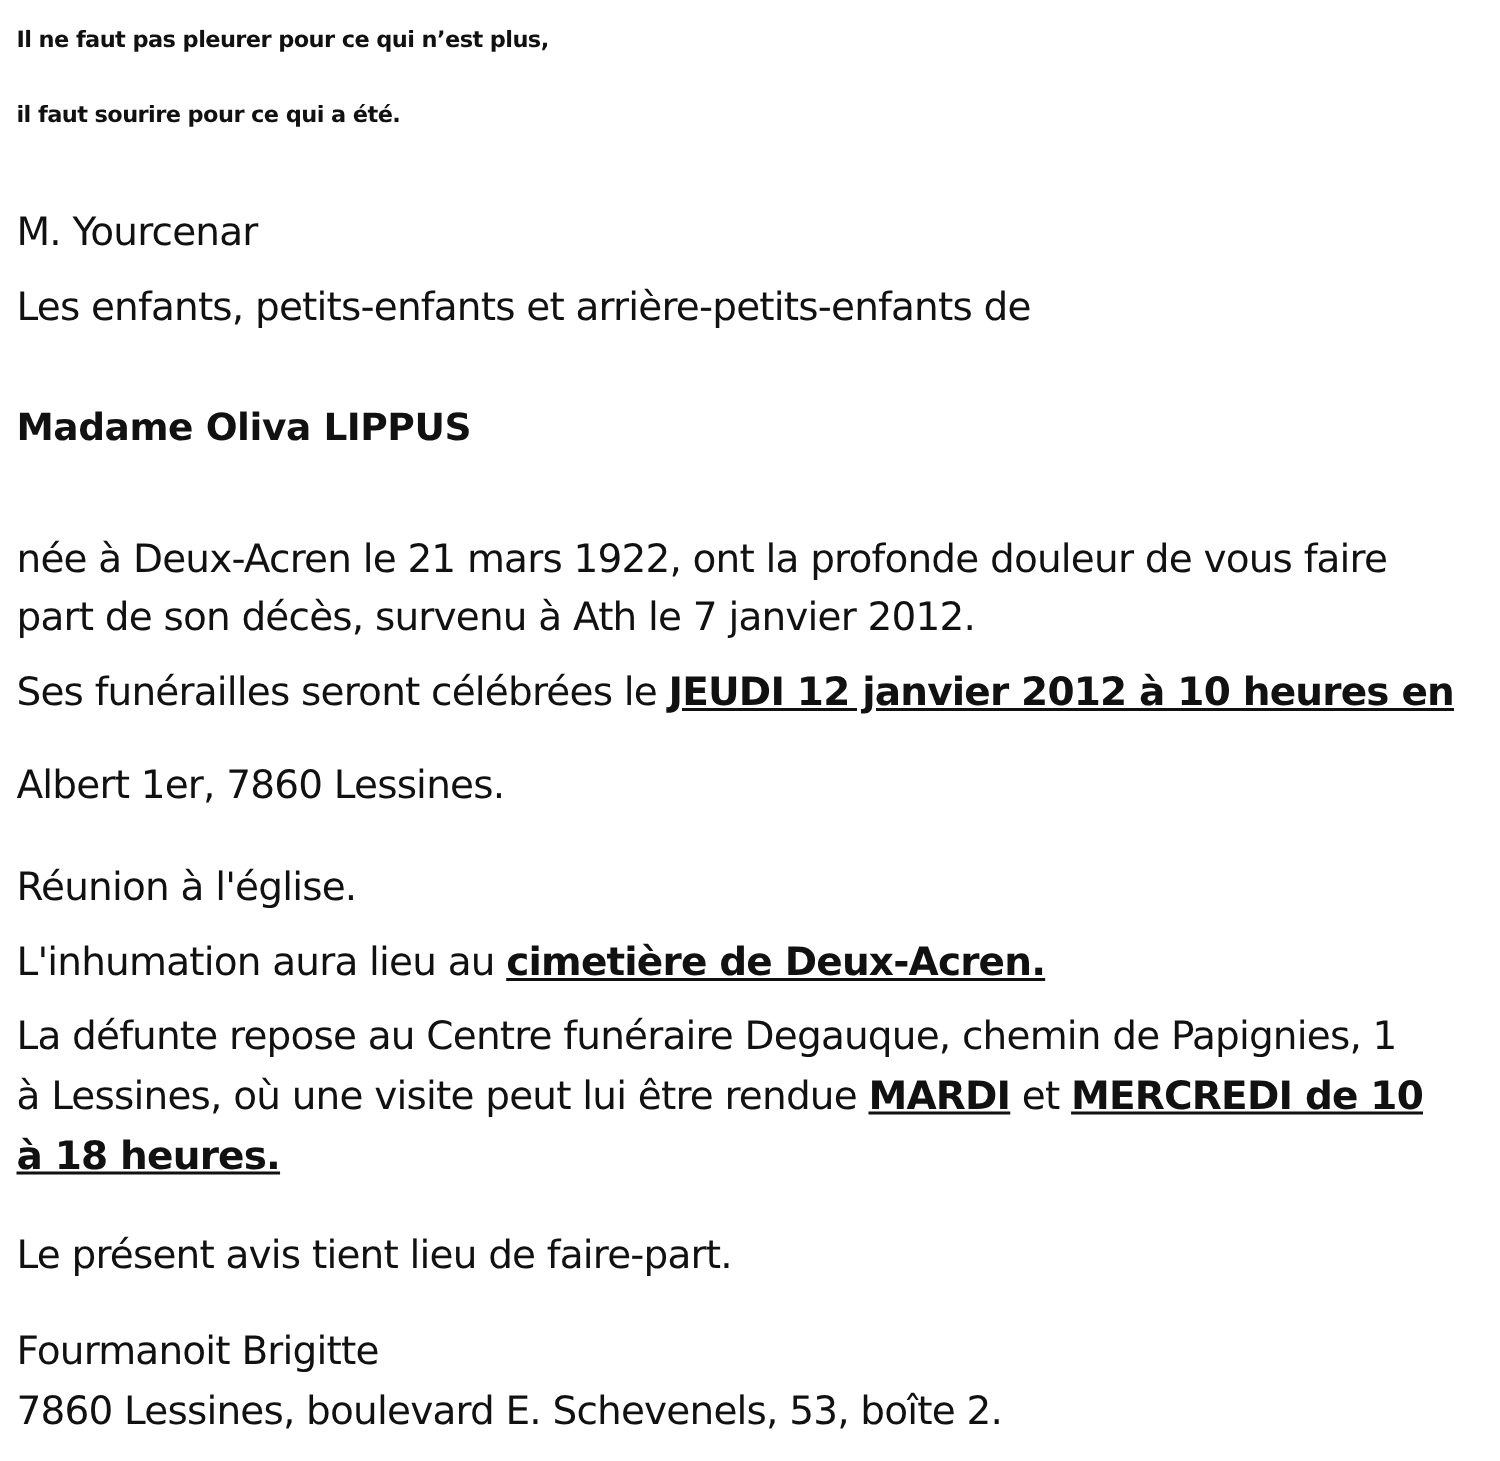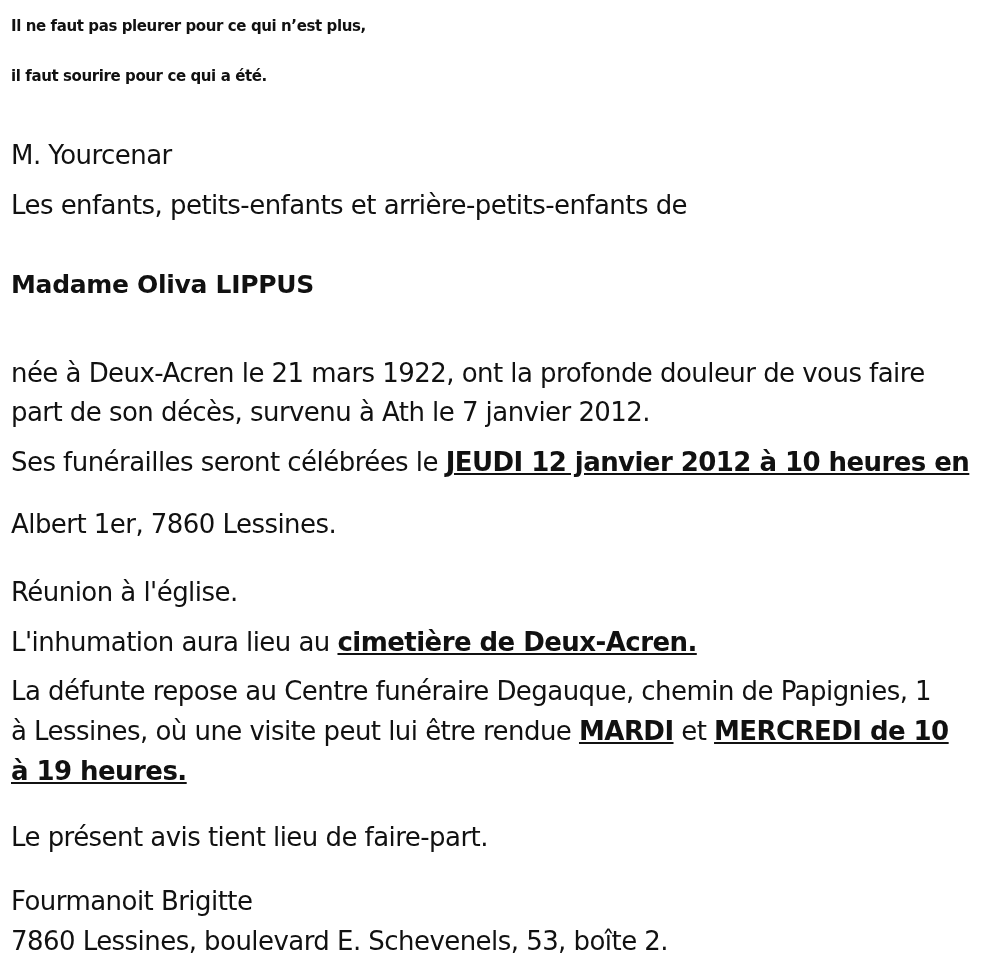--- a/index.html
+++ b/index.html
@@ -65,21 +65,21 @@
 
   <div class="line" style="top:627px;">
     <span>L'inhumation aura lieu au </span><b>cimetière de Deux-Acren.</b>
   </div>
 
   <div class="line" style="top:676px;text-align:center;">La défunte repose au Centre funéraire Degauque, chemin de Papignies, 1</div>
   <div class="line" style="top:716px;">
     <span>à Lessines, où une visite peut lui être rendue </span><b>MARDI</b><span> et </span><b>MERCREDI de 10</b>
   </div>
   <div class="line" style="top:756px;">
-    <b>à 19 heures.</b>
+    <b>à 18 heures.</b>
   </div>
 
   <div class="line" style="top:806px;margin-top:16px;">Le présent avis tient lieu de faire-part.</div>
 
   <div class="line" style="top:886px;">Fourmanoit Brigitte</div>
   <div class="line" style="top:926px;">7860 Lessines, boulevard E. Schevenels, 53, boîte 2.</div>
 
 </div>
 
 </body></html>

